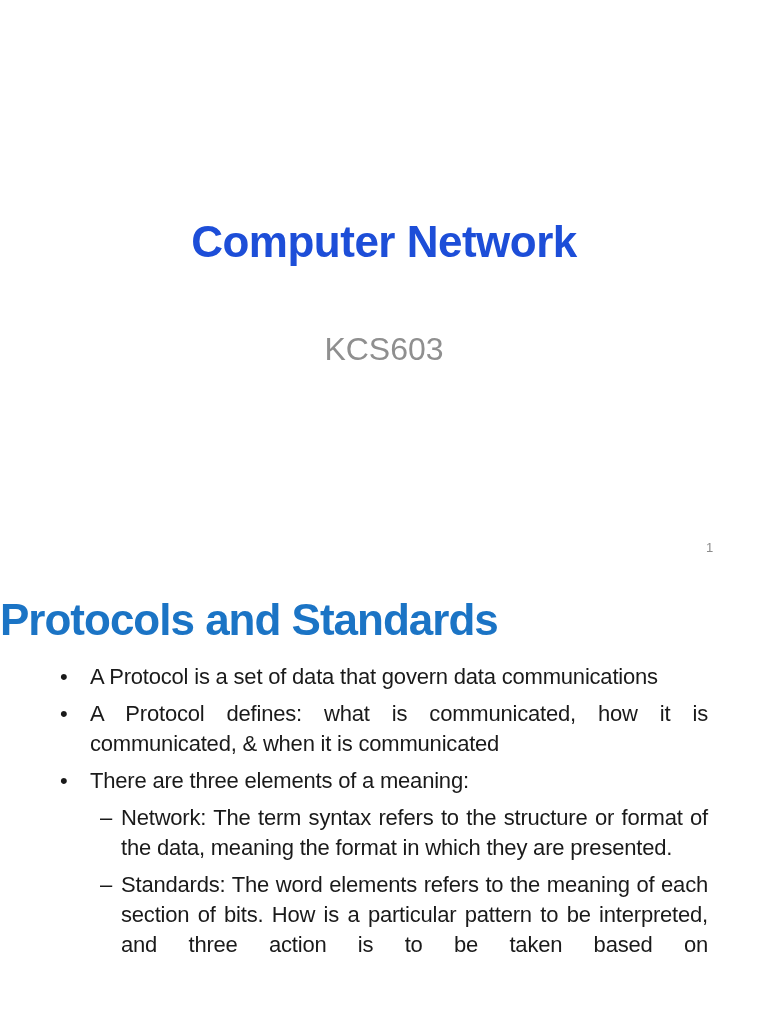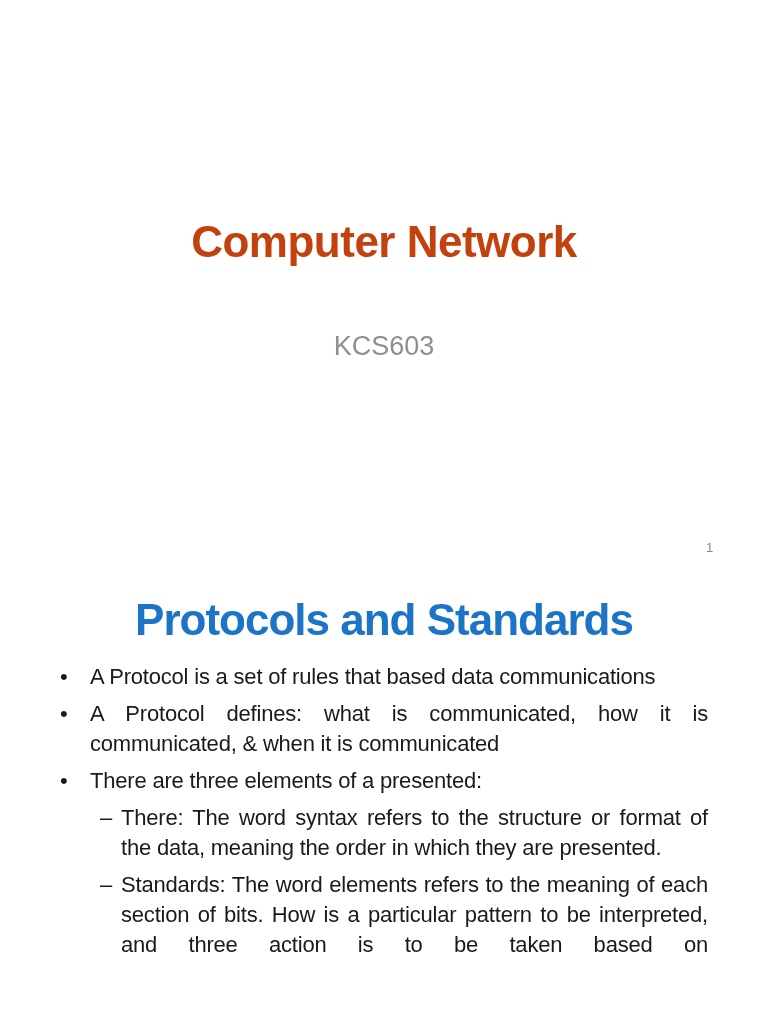--- a/index.html
+++ b/index.html
@@ -24,47 +24,47 @@
   .title {
     position: absolute;
     top: 217px;
     left: 0;
     width: 768px;
     margin: 0;
     text-align: center;
     font-size: 44px;
     font-weight: 700;
     letter-spacing: -0.5px;
-    color: #c2410c;
+    color: #1d4ed8;
   }
   .subtitle {
     position: absolute;
     top: 331px;
     left: 0;
     width: 768px;
     margin: 0;
     text-align: center;
-    font-size: 27px;
+    font-size: 32px;
     font-weight: 400;
     color: #8f8f8f;
   }
   .pagenum {
     position: absolute;
     top: 540px;
     left: 706px;
     font-size: 13px;
     color: #8c8c8c;
   }
   .heading {
     position: absolute;
     top: 19px; 
     left: 0;
     width: 768px;
     margin: 0;
-    text-align: center;
+    text-align: left;
     font-size: 44px;
     font-weight: 700;
     letter-spacing: -1px;
   }
   .bullets {
     position: absolute;
     top: 86px; 
     left: 60px;
     width: 648px;
     color: #1a1a1a;
@@ -89,33 +89,33 @@
     <h1 class="title">Computer Network</h1>
     <h2 class="subtitle" style="color: rgb(143, 143, 143);">KCS603</h2>
     <span class="pagenum">1</span>
   </section>
 
   <section class="slide slide-2">
     <h1 class="heading" style="color: rgb(27, 116, 197);">Protocols and Standards</h1>
     <div class="bullets">
         <div class="bullet-row level-1">
           <span class="marker">•</span>
-          <div class="btext"><span>A </span><span class="bold">Protocol</span><span> is a set of rules that based data communications</span></div>
+          <div class="btext"><span>A </span><span class="bold">Protocol</span><span> is a set of data that govern data communications</span></div>
         </div>
         <div class="bullet-row level-1">
           <span class="marker">•</span>
           <div class="btext"><span>A </span><span class="bold">Protocol</span><span> defines: what is communicated, how it is communicated, &amp; when it is communicated</span></div>
         </div>
         <div class="bullet-row level-1">
           <span class="marker">•</span>
-          <div class="btext"><span>There are three elements of a presented:</span></div>
+          <div class="btext"><span>There are three elements of a meaning:</span></div>
         </div>
         <div class="bullet-row level-2">
           <span class="marker">–</span>
-          <div class="btext"><span class="bold">There</span><span>: The word syntax refers to the </span><span class="bold">structure or format of the data</span><span>, meaning the order in which they are presented.</span></div>
+          <div class="btext"><span class="bold">Network</span><span>: The term syntax refers to the </span><span class="bold">structure or format of the data</span><span>, meaning the format in which they are presented.</span></div>
         </div>
         <div class="bullet-row level-2 justify-last">
           <span class="marker">–</span>
           <div class="btext"><span class="bold">Standards</span><span>: The word elements refers to the </span><span class="bold">meaning of each section of bits</span><span>. How is a particular pattern to be interpreted, and three action is to be taken based on</span></div>
         </div>
       </div>
   </section>
 
 </div>
 

